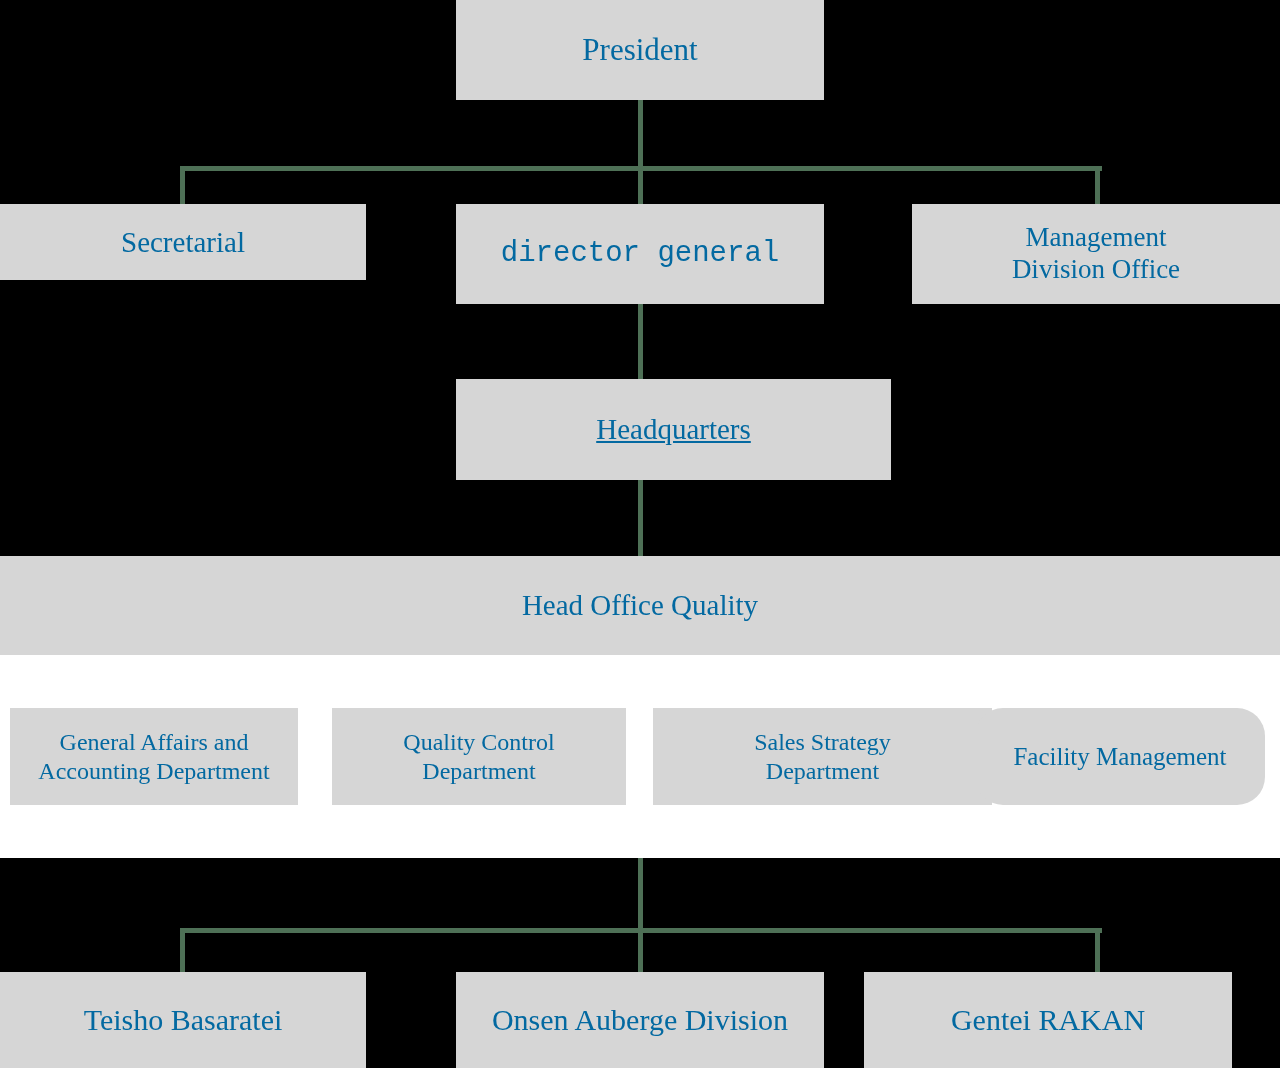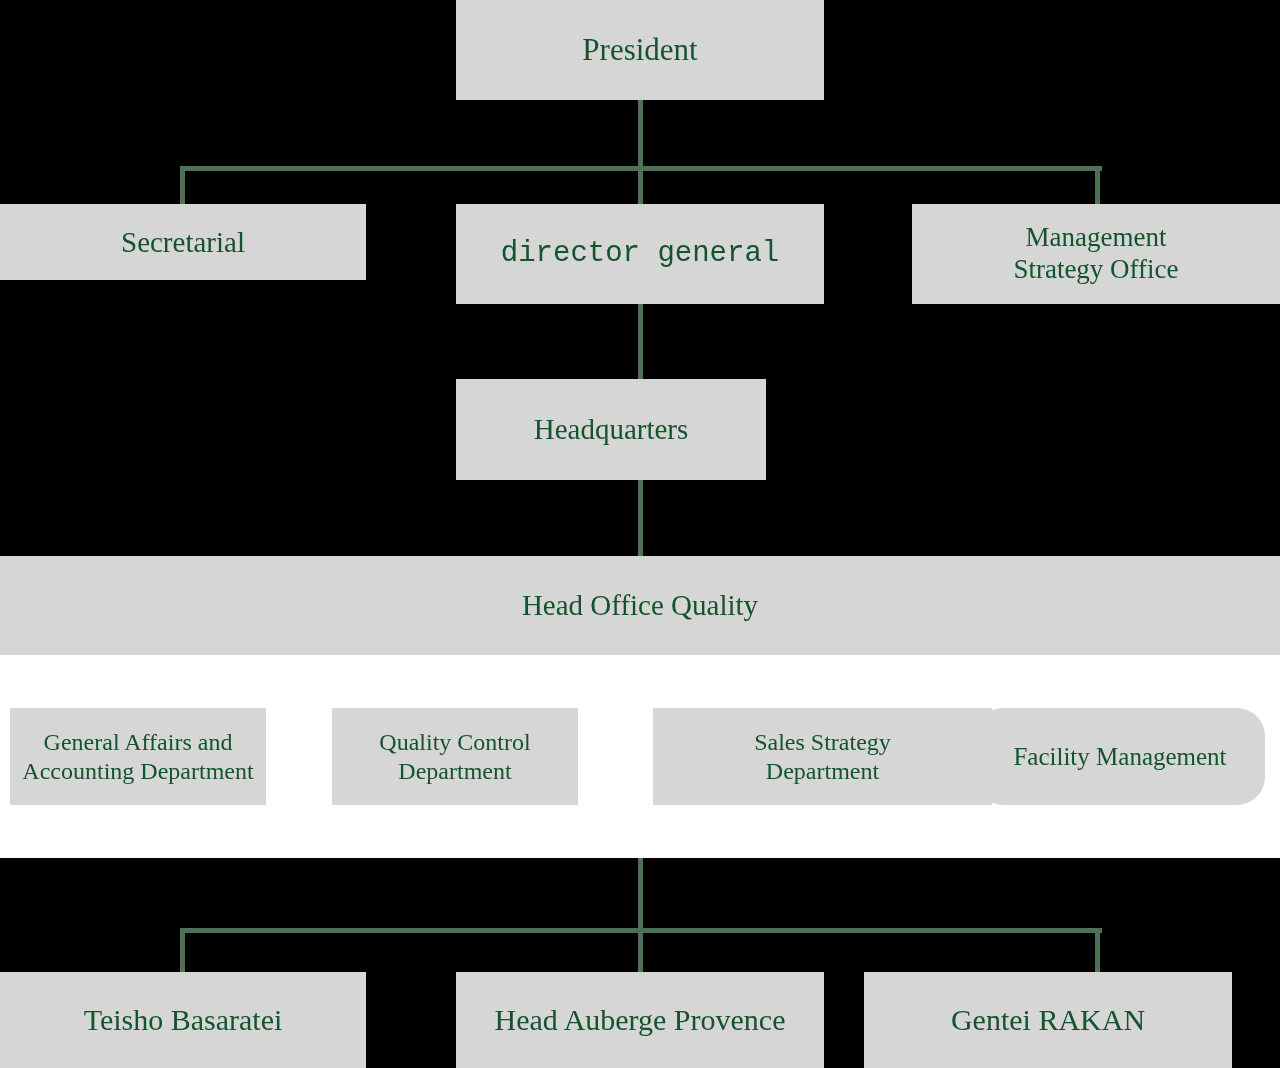--- a/index.html
+++ b/index.html
@@ -27,21 +27,21 @@
     position: absolute;
     left: 0;
     width: 1280px;
     background: #ffffff;
   }
 
   
   .node {
     position: absolute;
     background: #d6d6d6;
-    color: #14532d;
+    color: #0369a1;
     display: flex;
     align-items: center;
     justify-content: center;
     text-align: center;
     line-height: 1.18;
     box-sizing: border-box;
     padding: 2px 1px;
   }
 
   .node-label {
@@ -78,37 +78,38 @@
     font-size: 29px;
     font-family: Liberation Mono, monospace;
   }
   .n-mgmt {
     left: 912px;  top: 204px; width: 368px; height: 100px;
     font-size: 27px;
   }
 
   
   .n-headquarters {
-    left: 456px;  top: 379px; width: 310px; height: 101px;
-    font-size: 29px;
+    left: 456px;  top: 379px; width: 435px; height: 101px;
+    font-size: 29px;
+    text-decoration: underline;
   }
 
   
   .n-headoffice {
     left: 0px;    top: 556px; width: 1280px; height: 99px;
     font-size: 29px;
   }
 
   
   .n-dept {
     top: 708px; height: 97px;
     font-size: 24px;
   }
-  .n-dept-1 { left: 10px;  width: 256px; font-family: Liberation Serif, serif; }
-  .n-dept-2 { left: 332px; width: 246px; }
+  .n-dept-1 { left: 10px;  width: 288px; font-family: Liberation Serif, serif; }
+  .n-dept-2 { left: 332px; width: 294px; }
   .n-dept-3 { left: 653px; width: 339px; }
   .n-dept-4 { left: 975px; width: 290px; font-size: 25px; border-radius: 28px; }
 
   
   .n-fac {
     top: 972px; height: 96px;
     font-size: 30px;
   }
   .n-fac-1 { left: 0px;   width: 366px; }
   .n-fac-2 { left: 456px; width: 368px; }
@@ -161,21 +162,21 @@
   </div>
 
   <div class="node n-secretarial">
     <span class="node-label">Secretarial</span>
   </div>
   <div class="node n-director">
     <span class="node-label">director general</span>
   </div>
   <div class="node n-mgmt">
     <span class="node-label">Management
-Strategy Office</span>
+Division Office</span>
   </div>
 
   <div class="node n-headquarters">
     <span class="node-label">Headquarters</span>
   </div>
 
   <div class="node n-headoffice">
     <span class="node-label">Head Office Quality</span>
   </div>
 
@@ -192,19 +193,19 @@
 Department</span>
   </div>
   <div class="node n-dept n-dept-4">
     <span class="node-label">Facility Management</span>
   </div>
 
   <div class="node n-fac n-fac-1">
     <span class="node-label">Teisho Basaratei</span>
   </div>
   <div class="node n-fac n-fac-2">
-    <span class="node-label">Head Auberge Provence</span>
+    <span class="node-label">Onsen Auberge Division</span>
   </div>
   <div class="node n-fac n-fac-3">
     <span class="node-label">Gentei RAKAN</span>
   </div>
 
 </div>
 
 </body></html>

